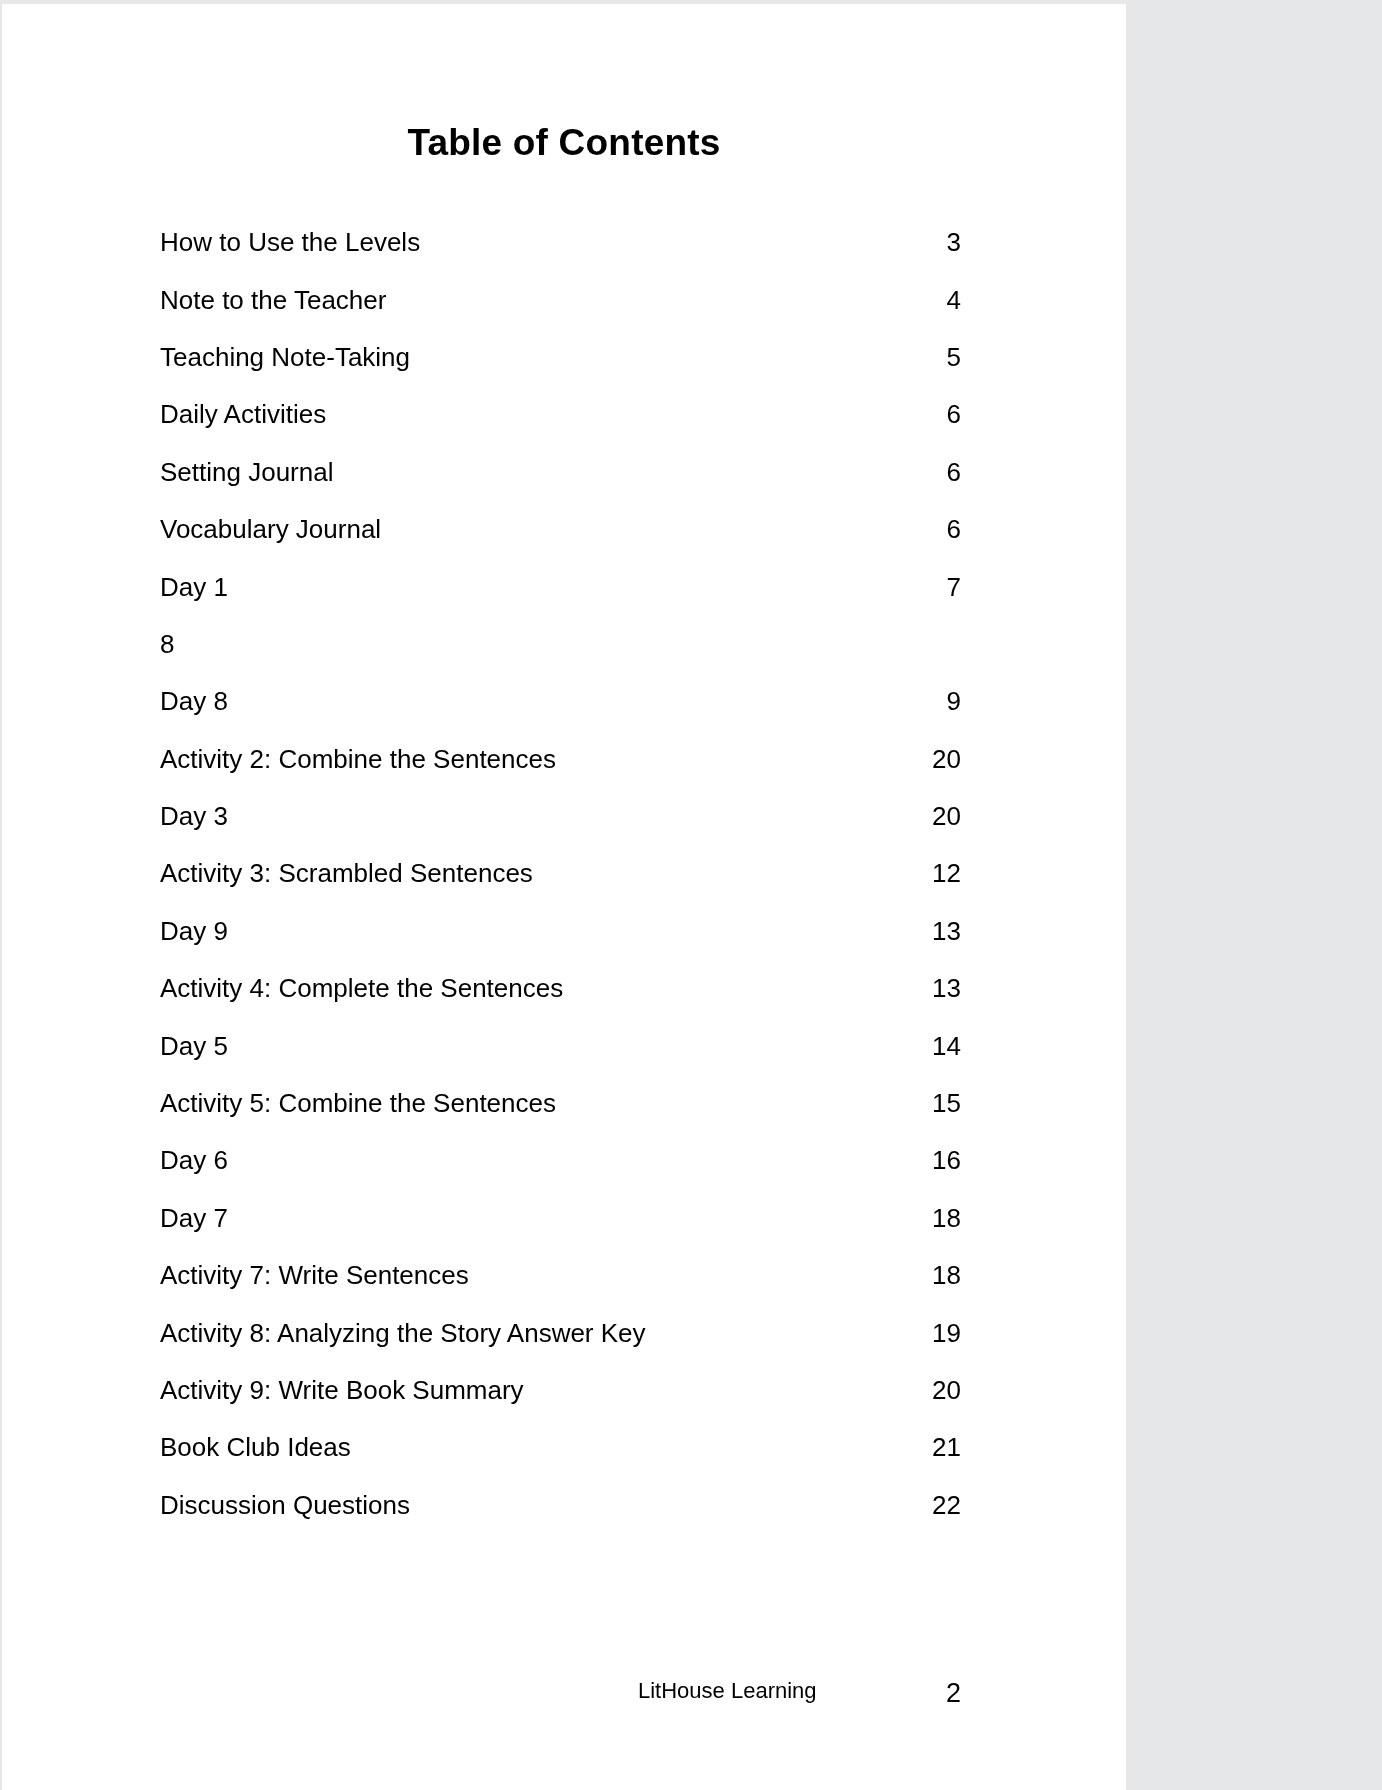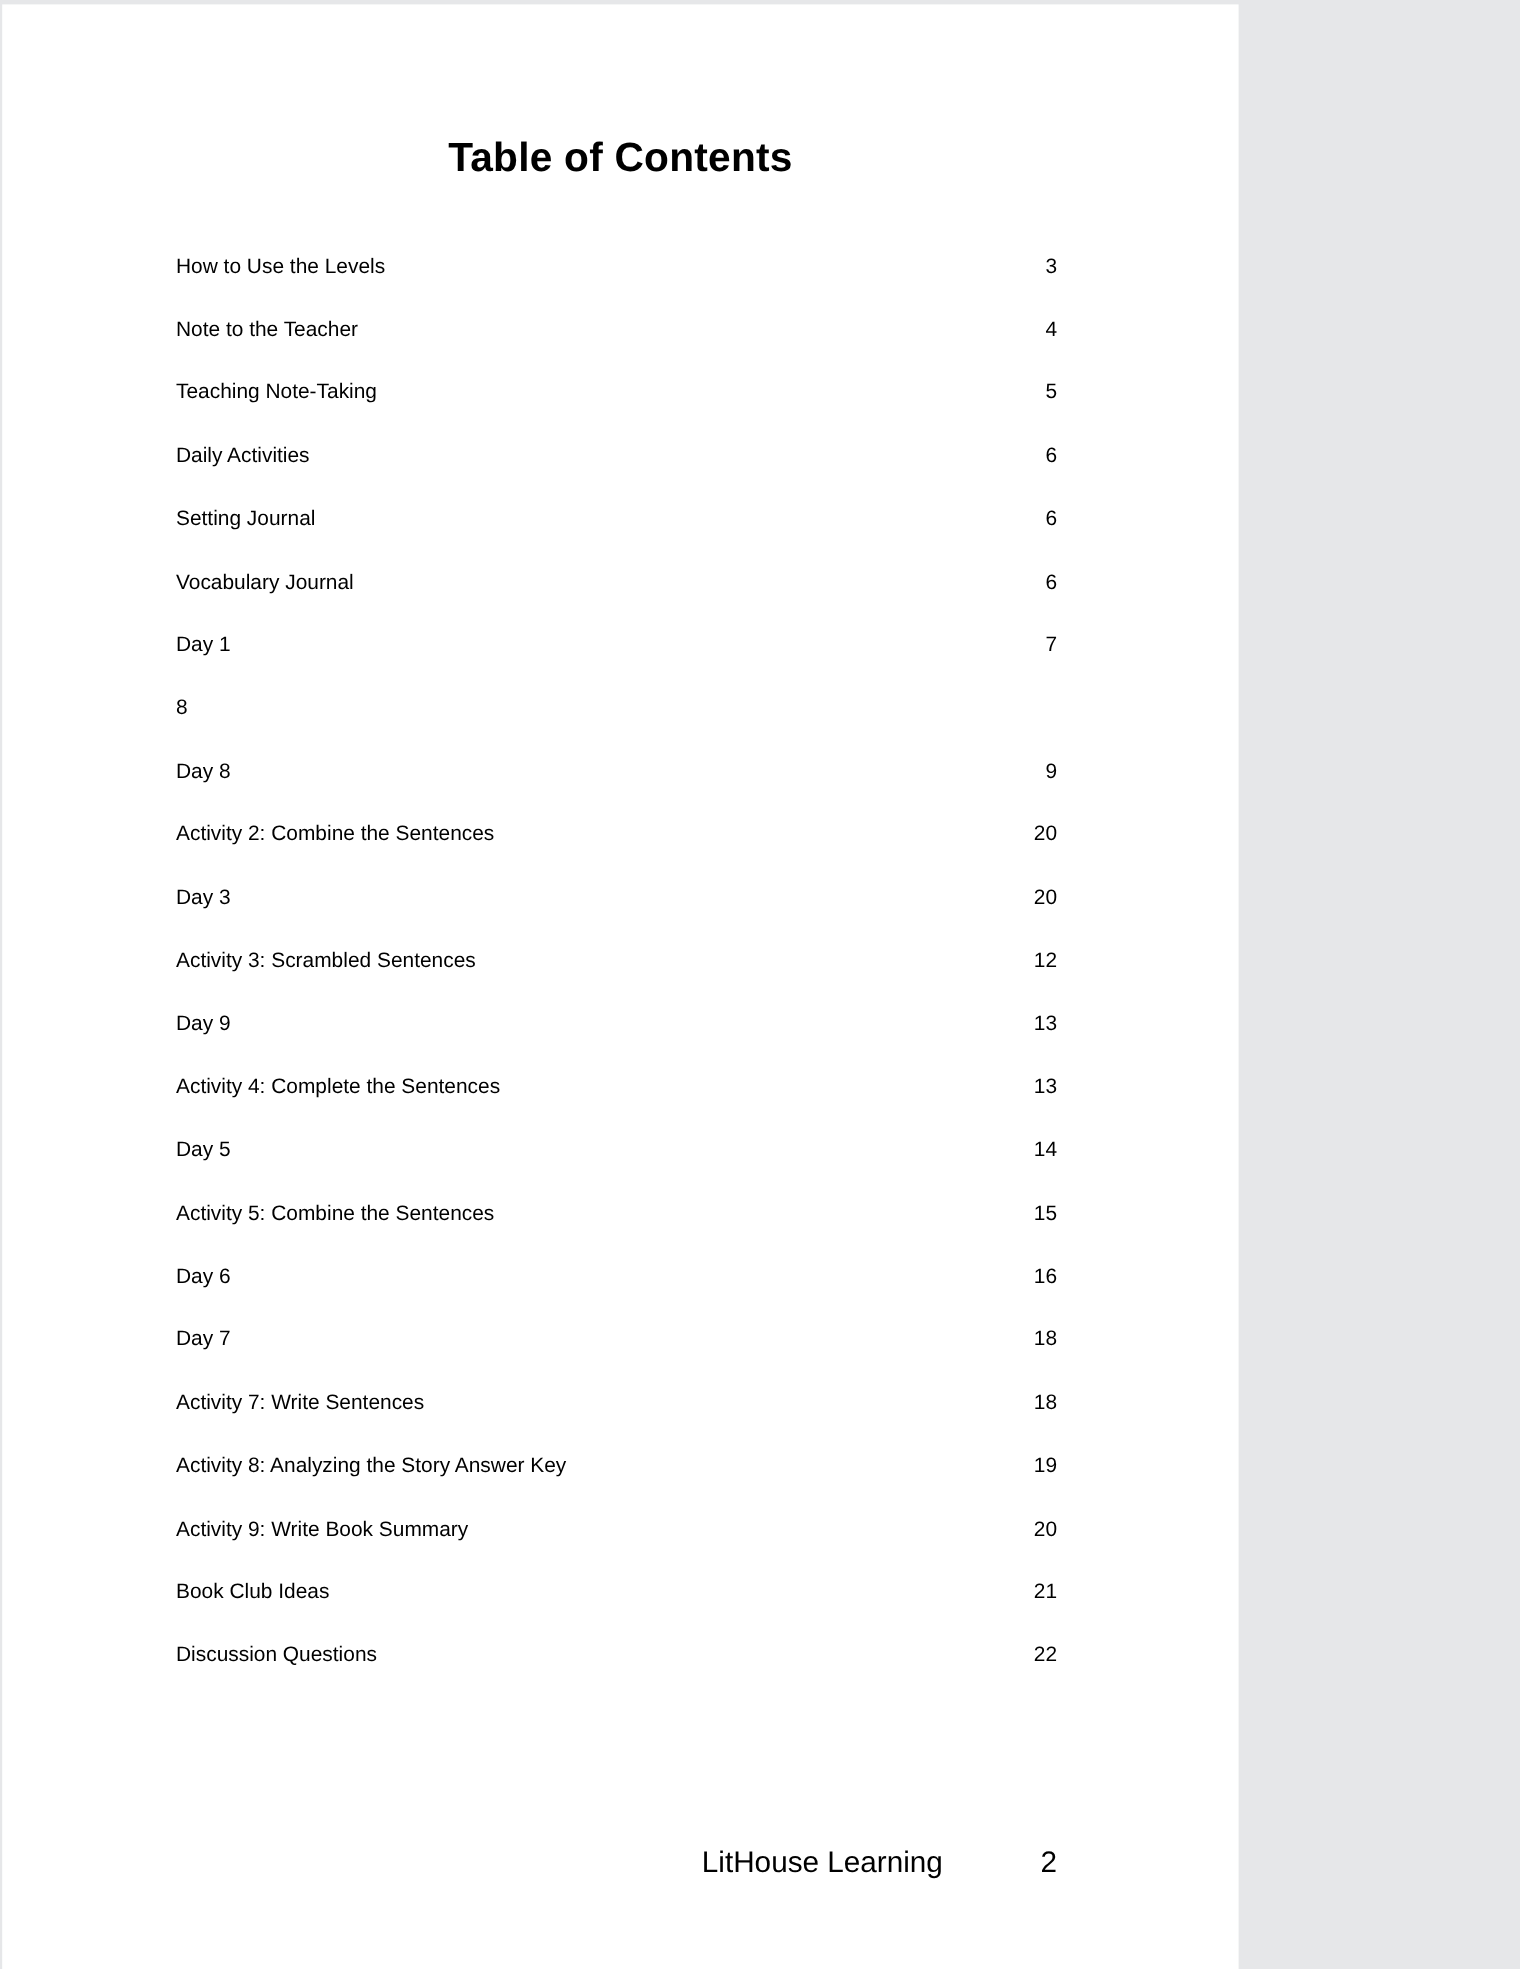--- a/index.html
+++ b/index.html
@@ -40,34 +40,34 @@
     position: absolute;
     top: 210px;
     left: 158px;
     right: 165px;
   }
   .toc-row {
     height: 57.4px;
     display: flex;
     justify-content: space-between;
     align-items: center;
-    font-size: 19px;
+    font-size: 26px;
   }
   .toc-label {
     white-space: nowrap;
   }
   .toc-page {
     white-space: nowrap;
     text-align: right;
   }
   .footer-brand {
     position: absolute;
     top: 1674px;
     left: 636px;
-    font-size: 27px;
+    font-size: 22px;
     white-space: nowrap;
   }
   .footer-page {
     position: absolute;
     top: 1674px;
     right: 165px;
     font-size: 27px;
     white-space: nowrap;
   }
 </style>

